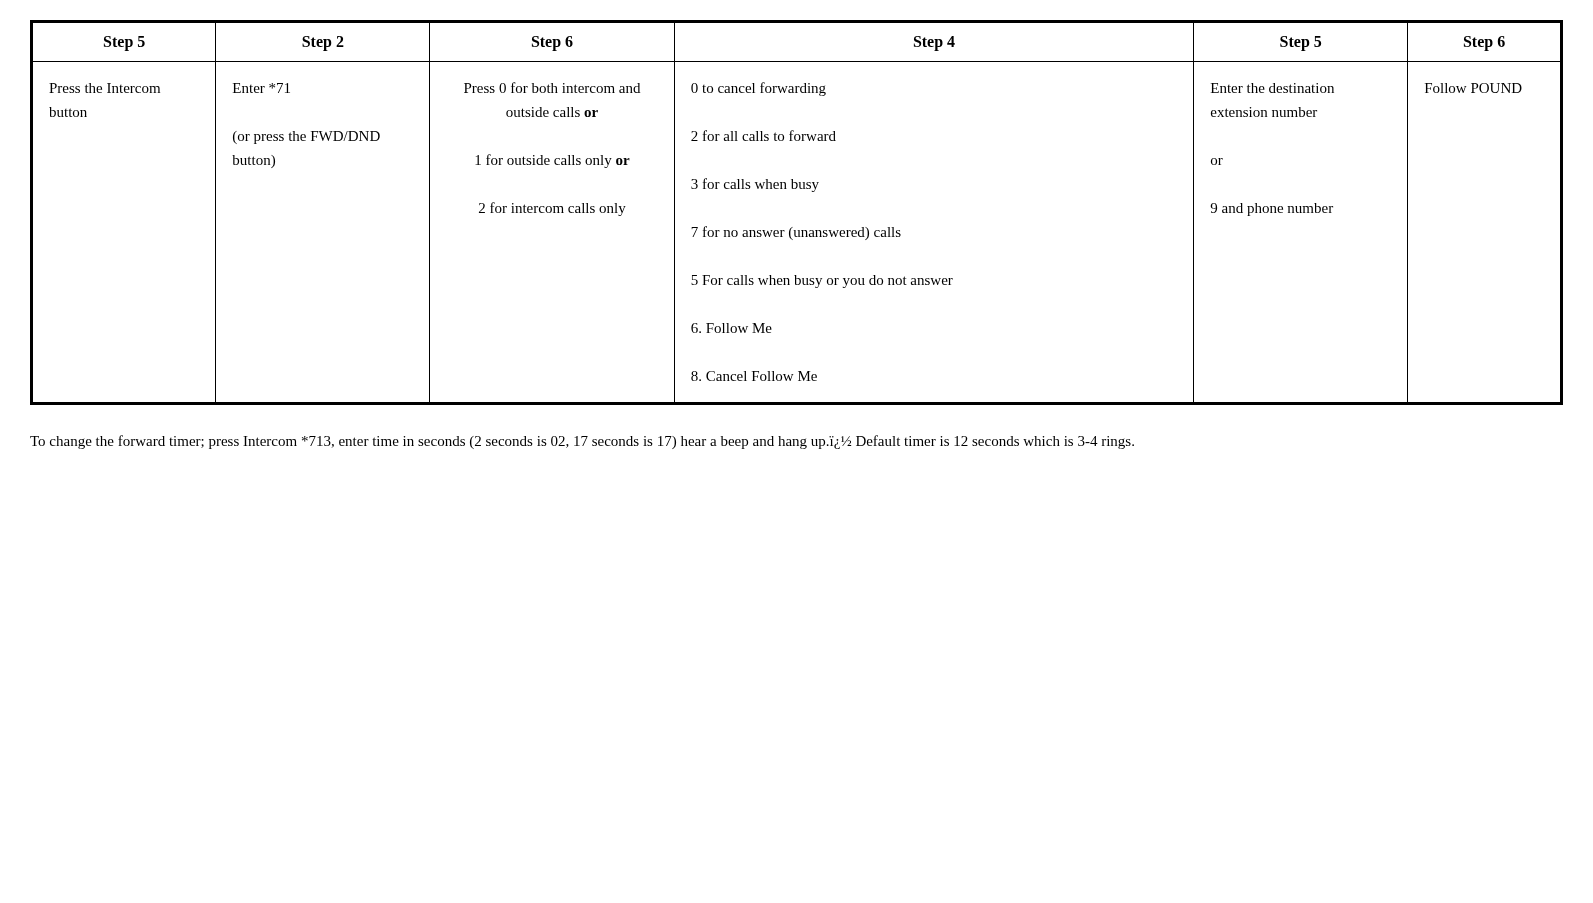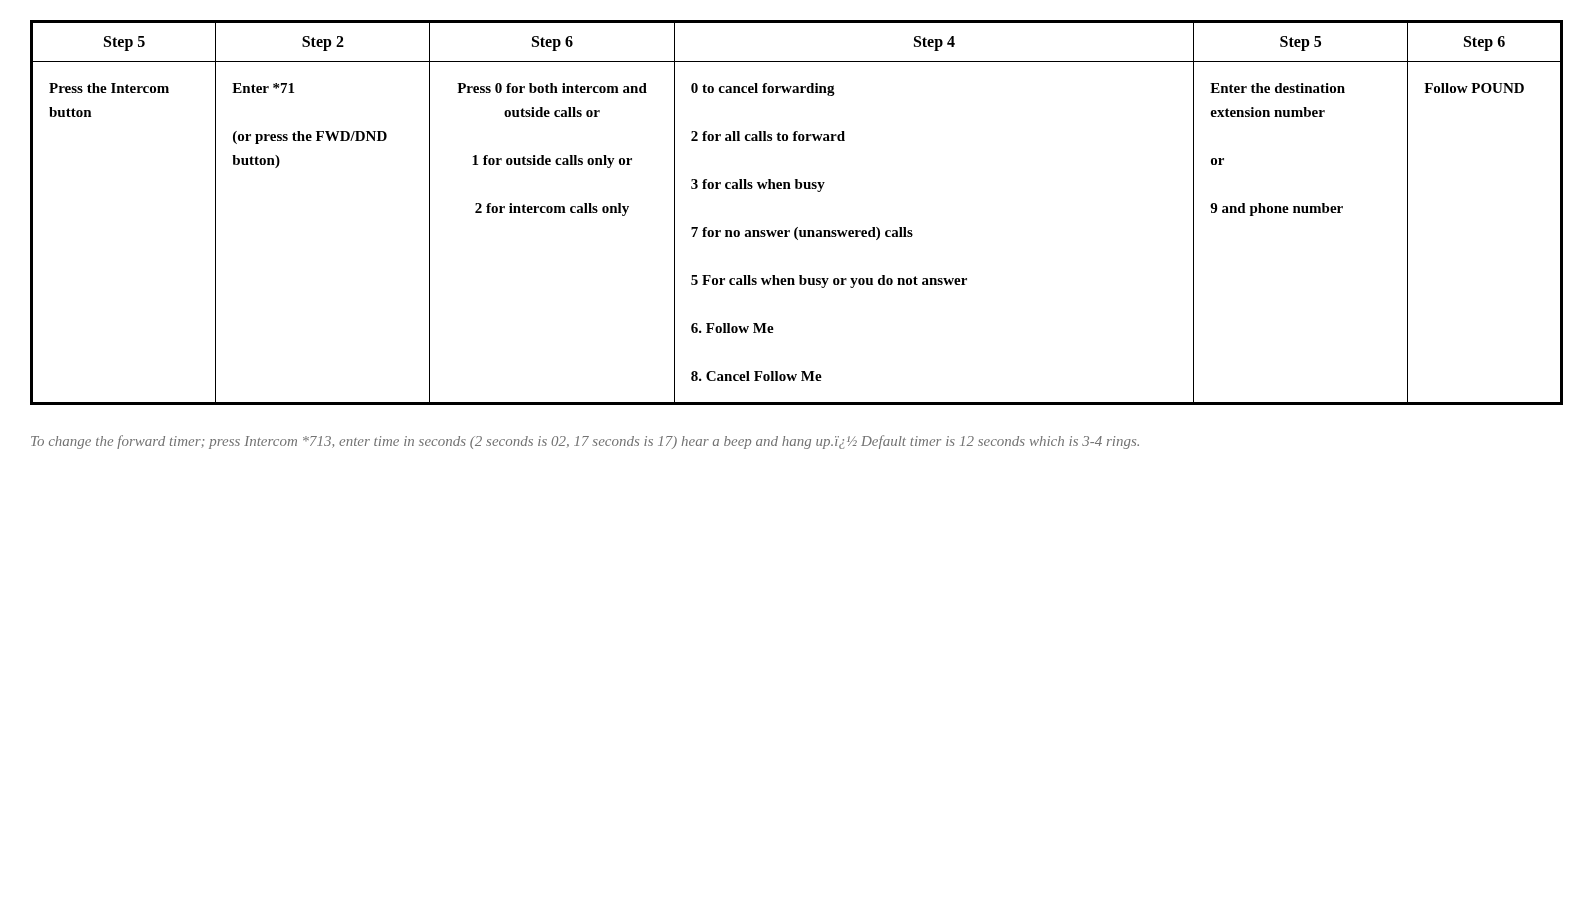--- a/index.html
+++ b/index.html
@@ -35,39 +35,38 @@
       font-weight: bold;
       font-size: 16px;
       background: #ffffff;
     }
 
     tbody tr td {
       border: 1px solid #000;
       padding: 14px 16px;
       vertical-align: top;
       font-size: 15px;
-      font-weight: bold;
+      font-weight: normal;
       line-height: 1.6;
     }
 
     td.step1 { width: 12%; }
     td.step2 { width: 14%; }
     td.step3 { width: 16%; text-align: center; }
     td.step4 { width: 34%; }
     td.step5 { width: 14%; }
     td.step6 { width: 10%; }
 
     .footer-note {
       max-width: 1540px;
       margin: 0 auto;
       font-size: 15px;
       font-weight: normal;
       line-height: 1.6;
-      color: #737373;
-      font-style: italic;
+      color: #000000;
     }
   </style>
 </head>
 <body>
 
 <div class="table-wrapper">
   <table>
     <thead>
       <tr>
         <th class="step1">Step 5</th>

